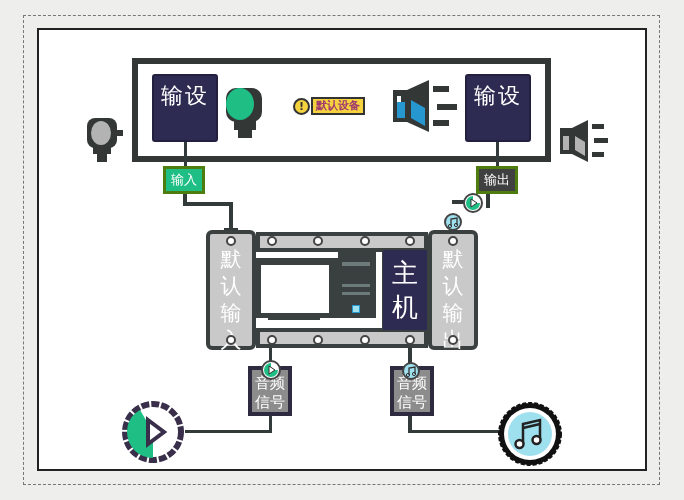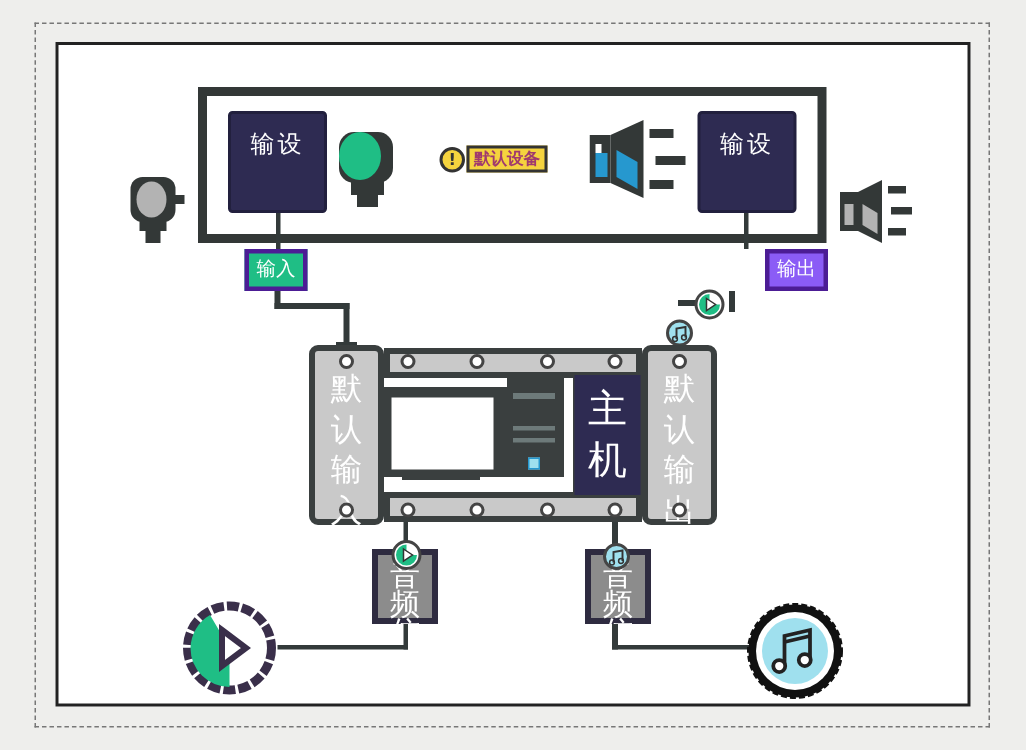--- a/index.html
+++ b/index.html
@@ -1,33 +1,33 @@
 <!DOCTYPE html>
 <html><head>
 <meta charset="utf-8">
 <style>
   * { box-sizing: border-box; margin: 0; padding: 0; }
   html, body { width: 684px; height: 500px; background: #eeeeec; overflow: hidden; font-family: "DejaVu Sans", sans-serif; }
   .frame-outer { position: absolute; left: 23px; top: 15px; width: 637px; height: 470px; border: 1px dashed #777; }
   .frame-inner { position: absolute; left: 37px; top: 28px; width: 610px; height: 443px; background: #fff; border: 2px solid #222; }
   .abs { position: absolute; }
   .dev-box { position: absolute; left: 132px; top: 58px; width: 419px; height: 104px; border: 6px solid #333837; background: #fff; }
-  .label-dark { position: absolute; background: #2e2b52; color: #fff; font-size: 16px; line-height: 28px; text-align: center; letter-spacing: 2px; border-radius: 3px; padding-top: 6px; border: 2px solid #22203e; }
+  .label-dark { position: absolute; background: #2e2b52; color: #fff; font-size: 22px; line-height: 28px; text-align: center; letter-spacing: 2px; border-radius: 3px; padding-top: 6px; border: 2px solid #22203e; }
   .label-dark span { display: block; }
-  .tag { position: absolute; color: #fff; font-size: 13px; line-height: 22px; text-align: center; border: 3px solid #4c1d95; }
+  .tag { position: absolute; color: #fff; font-size: 13px; line-height: 22px; text-align: center; border: 3px solid #4d7c0f; }
   .tag-green { background: #1fbe85; }
-  .tag-blue { background: #8b5cf6; margin-left: 34px; }
+  .tag-blue { background: #404040; }
   .badge { position: absolute; left: 293px; top: 96px; height: 20px; display: flex; align-items: center; }
   .badge .ex { width: 17px; height: 17px; border-radius: 50%; background: #f5d33e; border: 2px solid #333; color: #333; font-size: 11px; font-weight: bold; text-align: center; line-height: 13px; }
   .badge .txt { background: #f5d33e; border: 2px solid #333; color: #a03a6e; font-size: 11px; font-weight: bold; padding: 0 3px; height: 18px; line-height: 14px; margin-left: 1px; }
   .wire { position: absolute; background: #333a3a; }
   .host-side { position: absolute; background: #c9c9c9; border: 4px solid #3a3f3f; border-radius: 6px; color: #fff; font-size: 21px; text-align: center; line-height: 27px; }
   .host-bar { position: absolute; background: #c9c9c9; border: 4px solid #3a3f3f; }
   .hole { position: absolute; width: 10px; height: 10px; border-radius: 50%; background: #fff; border: 2px solid #444; }
-  .signal { position: absolute; background: #8c8c8c; border: 4px solid #2e2b40; color: #fff; font-size: 20px; line-height: 19px; text-align: center; padding-top: 4px; }
+  .signal { position: absolute; background: #8c8c8c; border: 4px solid #2e2b40; color: #fff; font-size: 15px; line-height: 19px; text-align: center; padding-top: 4px; }
   .mini { position: absolute; width: 16px; height: 16px; border-radius: 50%; border: 2px solid #444; }
 </style>
 </head>
 <body>
 
 <div class="frame-outer"></div>
 <div class="frame-inner"></div>
 
 <div class="dev-box"></div>
 

